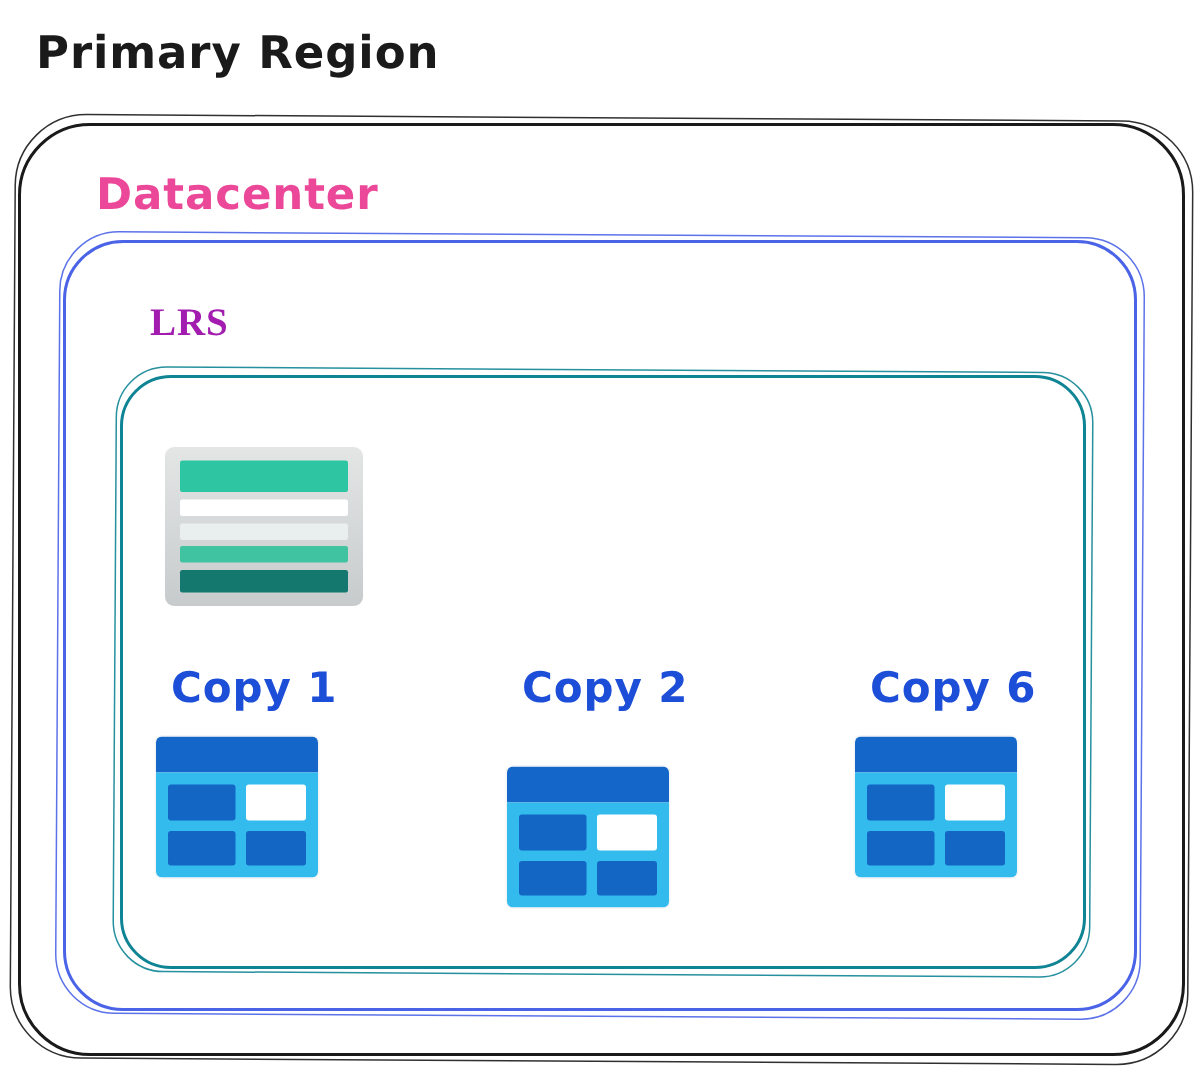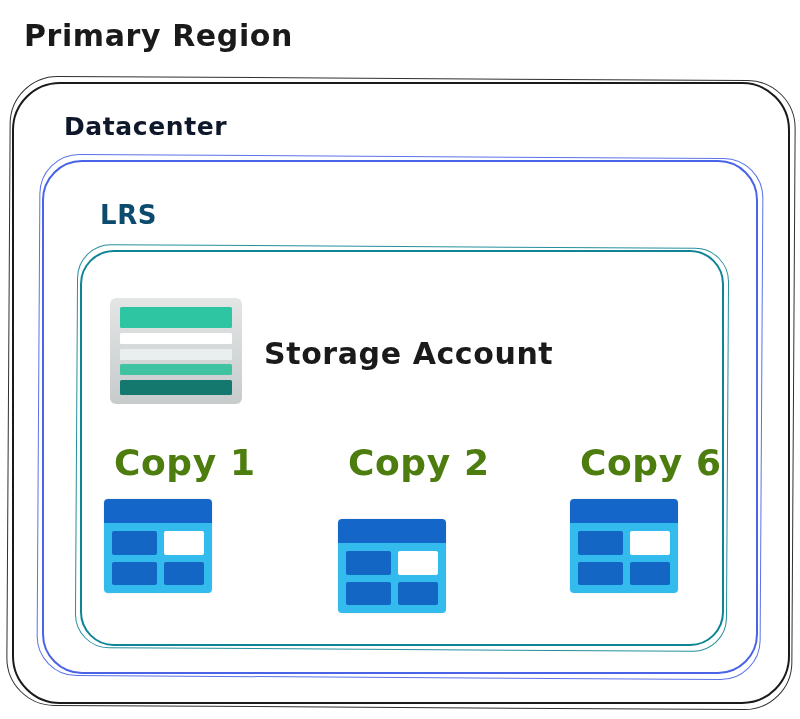--- a/index.html
+++ b/index.html
@@ -64,27 +64,28 @@
     letter-spacing: 0.6px;
     white-space: nowrap;
   }
   .lbl-region {
     left: 24px; top: 18px;
     font-size: 30px;
     color: #1a1a1a;
   }
   .lbl-datacenter {
     left: 64px; top: 112px;
-    font-size: 25px;
-    color: #0f172a;
+    font-size: 29px;
+    color: #ec4899;
   }
   .lbl-lrs {
     left: 100px; top: 200px;
     font-size: 26px;
-    color: #0c4a6e;
+    color: #a21caf;
+    font-family: Liberation Serif, serif;
   }
   .lbl-storage {
     left: 264px; top: 336px;
     font-size: 30px;
     color: #1a1a1a;
   }
 
   
   .storage-icon {
     position: absolute;
@@ -111,24 +112,24 @@
     position: absolute;
     top: 442px;
     display: flex;
     flex-direction: column;
     gap: 16px;
   }
   .copy-1 { left: 104px; }
   .copy-2 { left: 338px; gap: 36px; }
   .copy-3 { left: 570px; }
   .copy-label {
-    font-size: 36px;
+    font-size: 28px;
     font-weight: 600;
     letter-spacing: 0.6px;
-    color: #4d7c0f;
+    color: #1d4ed8;
     margin-left: 10px;
     white-space: nowrap;
   }
 
   
   .table-icon {
     width: 108px; height: 94px;
     border-radius: 4px;
     overflow: hidden;
     display: flex;
@@ -167,21 +168,20 @@
   <div class="lbl lbl-lrs">LRS</div>
   <div class="frame frame-lrs"></div>
 
   <div class="storage-icon">
     <div class="bar bar1"></div>
     <div class="bar bar2"></div>
     <div class="bar bar3"></div>
     <div class="bar bar4"></div>
     <div class="bar bar5"></div>
   </div>
-  <div class="lbl lbl-storage">Storage Account</div>
 
   <div class="copy-group copy-1">
     <div class="copy-label">Copy 1</div>
     <div class="table-icon">
       <div class="hdr"></div>
       <div class="body">
         <div class="cell cell-dark"></div>
         <div class="cell cell-white"></div>
         <div class="cell cell-dark"></div>
         <div class="cell cell-dark"></div>

